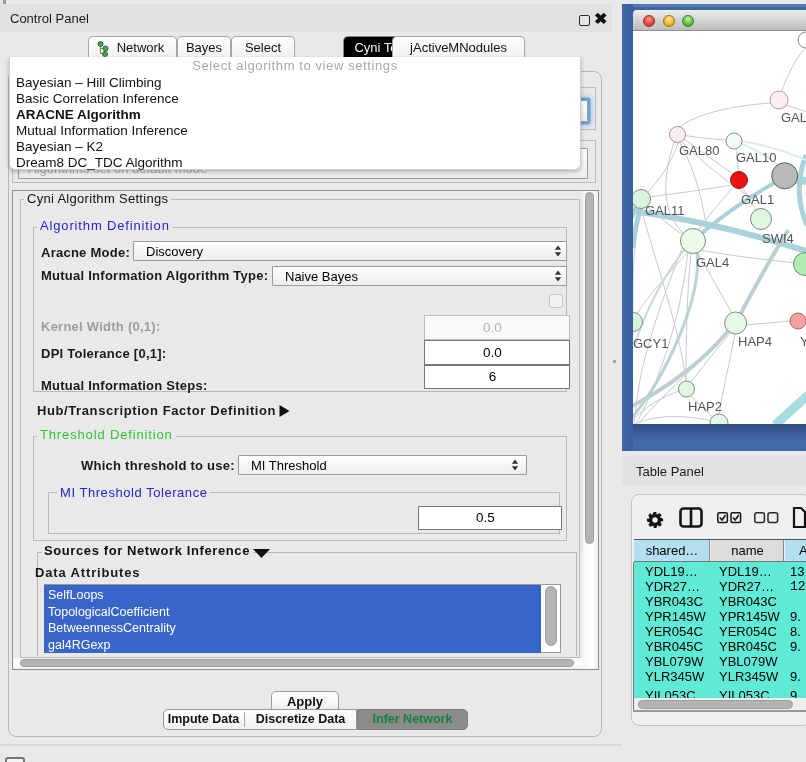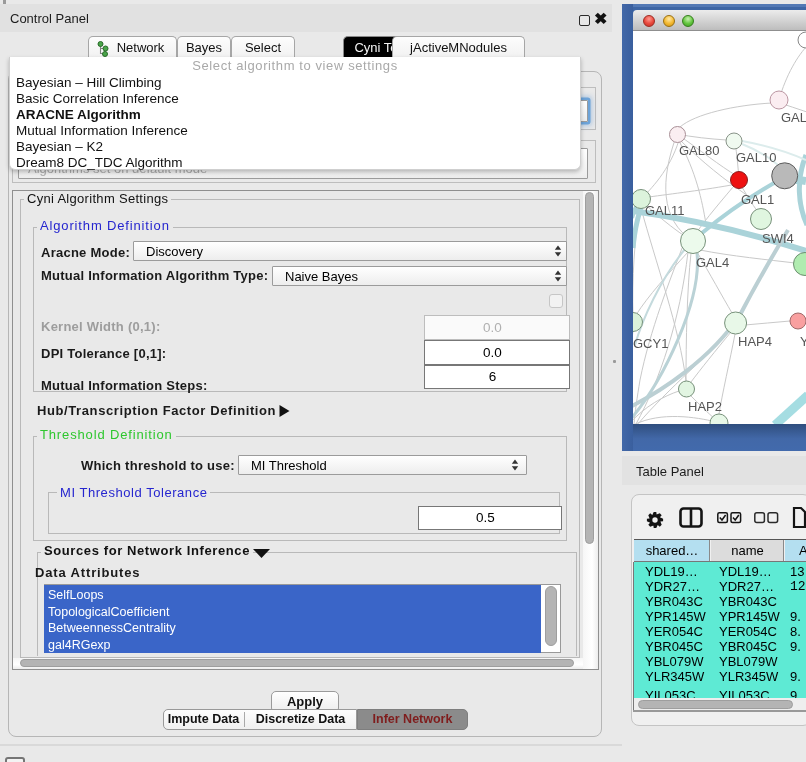--- a/index.html
+++ b/index.html
@@ -147,21 +147,21 @@
 <div class="abs sb-thumb" style="left:20px;top:659px;width:554px;height:8px;"></div>
 
 <div class="abs" style="left:271px;top:674px;width:68px;height:22px;background:linear-gradient(#ffffff,#ededed);border:1px solid #9b9b9b;border-radius:5px;text-align:center;line-height:20px;font-size:13px;font-weight:bold;color:#111;margin-top:17px;">Apply</div>
 
 <div class="abs" style="left:163px;top:709px;width:194px;height:21px;background:linear-gradient(#fdfdfd,#f0f0f0);border:1px solid #999;border-radius:5px 0 0 5px;"></div>
 <div class="abs" style="left:357px;top:709px;width:111px;height:21px;background:#8b8b8b;border:1px solid #7e7e7e;border-radius:0 5px 5px 0;"></div>
 <div class="abs" style="left:163px;top:709px;width:305px;height:21px;font-size:12.5px;font-weight:bold;line-height:21px;">
   <span style="position:absolute;left:0;width:81px;text-align:center;color:#111;">Impute Data</span>
   <span style="position:absolute;left:81px;top:3px;height:15px;border-left:1px solid #aaa;"></span>
   <span style="position:absolute;left:81px;width:113px;text-align:center;color:#111;">Discretize Data</span>
-  <span style="position:absolute;left:194px;width:111px;text-align:center;color:#7f1d1d;">Infer Network</span>
+  <span style="position:absolute;left:194px;width:111px;text-align:center;color:#15803d;">Infer Network</span>
 </div>
 
 <div class="abs" style="left:613px;top:360px;width:3px;height:3px;background:#9a9a9a;border-radius:1px;"></div>
 <div class="abs" style="left:0;top:744px;width:622px;height:1.5px;background:#d9d9d9;"></div>
 
 <div class="abs" style="left:5px;top:757px;width:20px;height:10px;border:2px solid #757575;border-radius:3px;background:#f3f3f3;"></div>
 
 <div class="abs" style="left:622px;top:4px;width:184px;height:447px;background:#3e66a5;"></div>
 <div class="abs" style="left:622px;top:4px;width:184px;height:3px;background:#5379b5;"></div>
 <div class="abs" style="left:622px;top:424px;width:184px;height:27px;background:linear-gradient(#2f4e7e,#4268a8 55%,#426aac);"></div>

